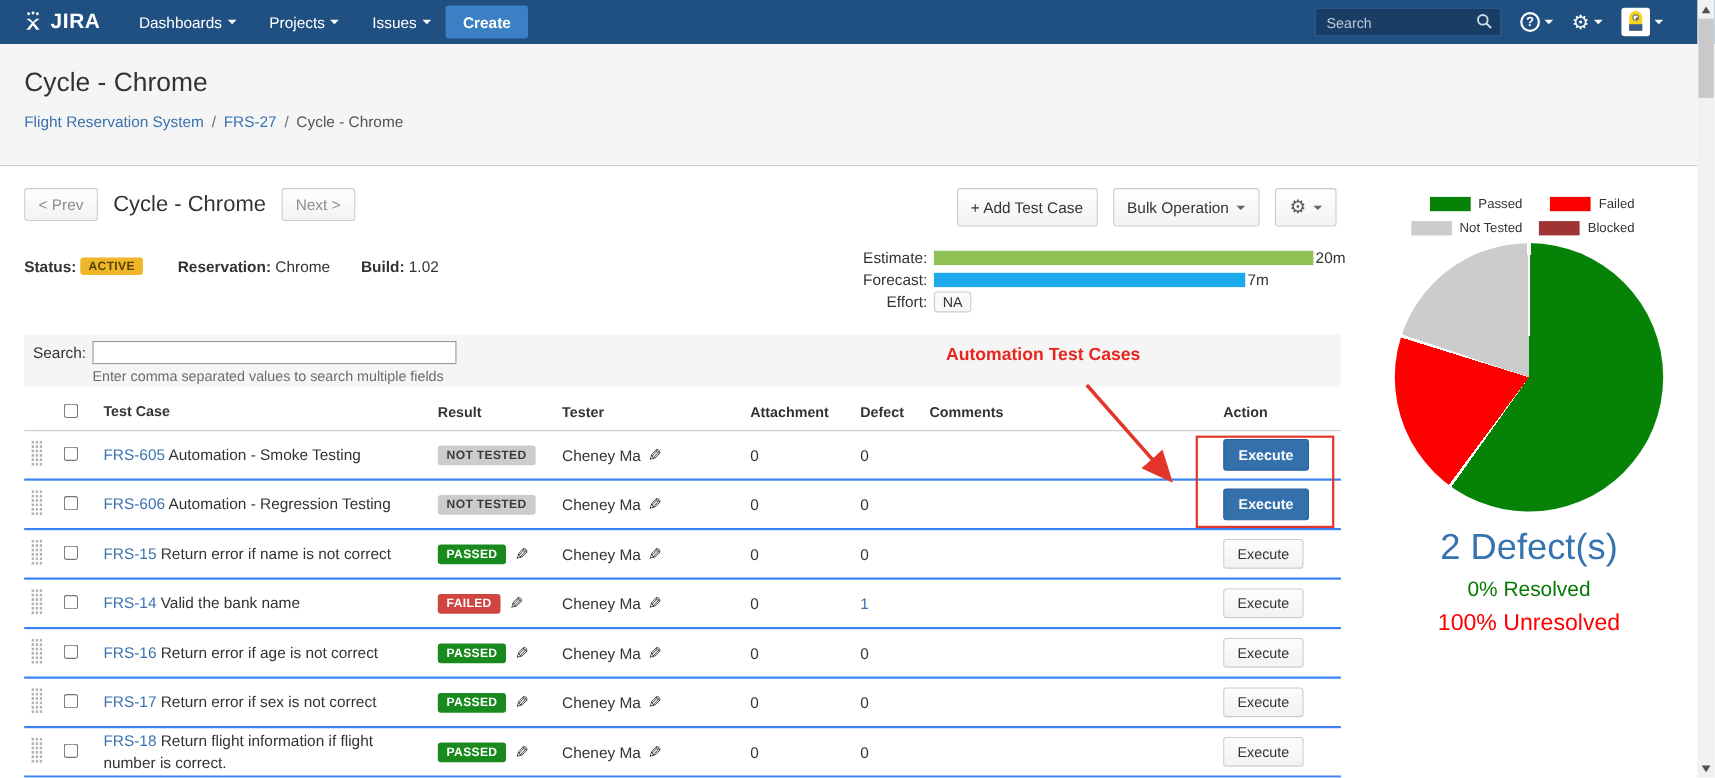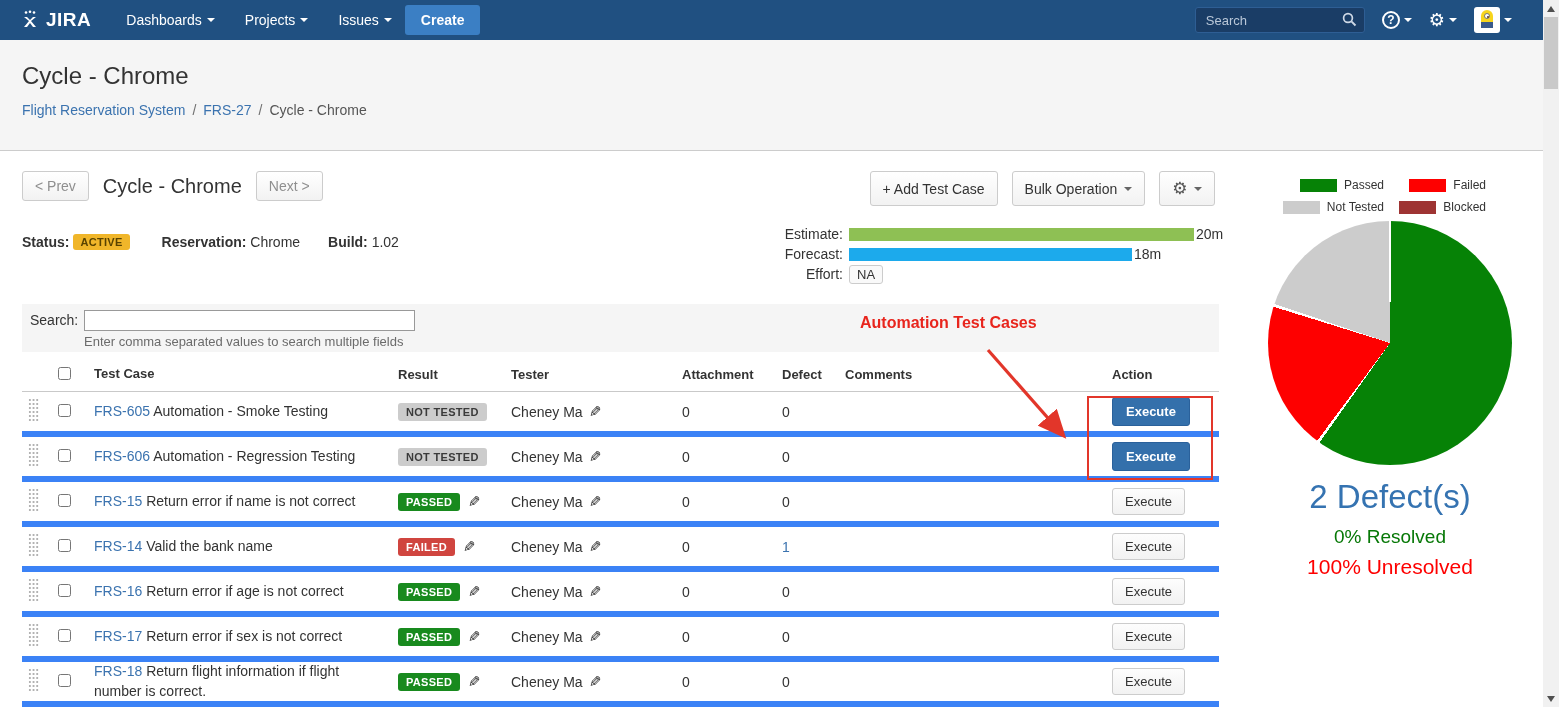--- a/index.html
+++ b/index.html
@@ -69,21 +69,21 @@
   
   .search-panel { position:absolute; left:22px; top:304px; width:1197px; height:48px; background:#f5f5f5; }
   .search-label { position:absolute; left:8px; top:8px; font-size:14px; color:#333; }
   .search-input { position:absolute; left:62px; top:6px; width:331px; height:21px; border:1px solid #999;
                   background:#fff; font-size:13px; padding:0 6px; outline:none; }
   .search-hint { position:absolute; left:62px; top:30px; font-size:13px; color:#6b6b6b; }
 
   
   .tc-table { position:absolute; left:22px; top:358px; width:1197px; font-size:14px; }
   .thead { display:flex; align-items:center; height:34px; border-bottom:1px solid #c9c9c9; font-weight:bold; font-size:13px; color:#333; }
-  .trow { display:flex; align-items:center; min-height:45px; border-bottom:6px solid #3b82f6; }
+  .trow { display:flex; align-items:center; min-height:45px; border-bottom:2px solid #3b82f6; }
   .c-drag { width:36px; padding-left:6px; }
   .c-check { width:36px; }
   .c-case { width:304px; line-height:1.4; padding-right:10px; }
   .c-result { width:113px; display:flex; align-items:center; gap:8px; }
   .c-tester { width:171px; display:flex; align-items:center; gap:6px; }
   .c-attach { width:100px; }
   .c-defect { width:63px; }
   .c-comments { width:215px; }
   .c-action { flex:1; padding-left:52px; }
   .drag-dots { display:inline-block; width:11px; height:24px;
@@ -222,21 +222,21 @@
 
   <div class="metrics">
     <div class="metric-row">
       <span class="metric-label">Estimate:</span>
       <div class="bar-fill" style="width: 345px; background: rgb(142, 192, 84);"></div>
       <span class="metric-val">20m</span>
     </div>
     <div class="metric-row">
       <span class="metric-label">Forecast:</span>
       <div class="bar-fill" style="width: 283px; background: rgb(28, 170, 236);"></div>
-      <span class="metric-val">18m</span>
+      <span class="metric-val">7m</span>
     </div>
     <div class="metric-row">
       <span class="metric-label">Effort:</span>
       <span class="na-box">NA</span>
     </div>
   </div>
 
   <div class="search-panel">
     <span class="search-label">Search:</span>
     <input class="search-input" type="text" style="">

